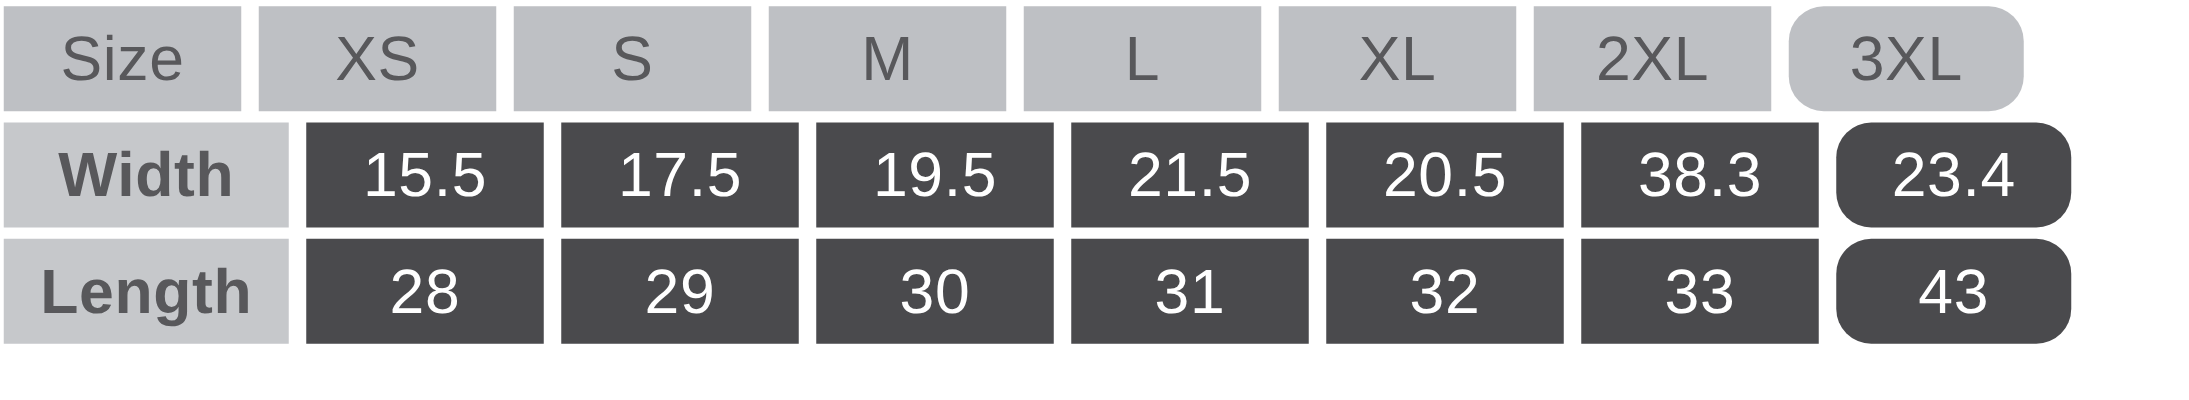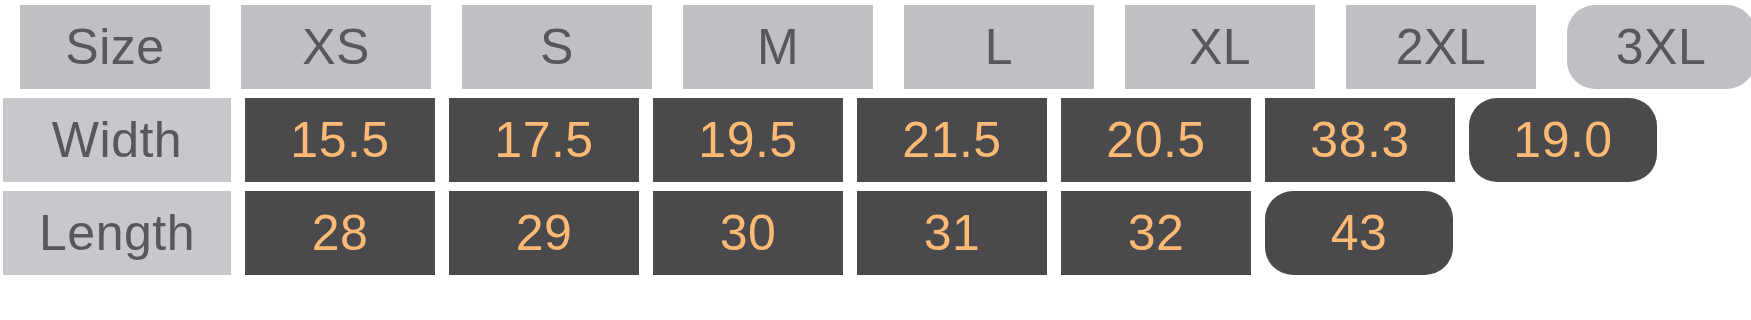--- a/index.html
+++ b/index.html
@@ -49,42 +49,41 @@
     border-radius: 28px;
   }
 
   
   .cell.label-cell {
     width: 228px;
     flex: 0 0 228px;
     background: #c6c8cb;
     color: #58585b;
     font-size: 50px;
-    font-weight: 400;
+    font-weight: 700;
     letter-spacing: 0.5px;
   }
 
   
   .cell.head-cell {
     width: 190px;
     flex: 0 0 190px;
     background: #bec0c4;
     color: #58585b;
     font-size: 50px;
     font-weight: 300;
     letter-spacing: 0.5px;
-    margin-left: 17px;
   }
 
   
   .cell.data-cell {
     width: 190px;
     flex: 0 0 190px;
     background: #4a4a4d;
-    color: #fdba74;
+    color: #ffffff;
     font-size: 50px;
     font-weight: 300;
     letter-spacing: 0.5px;
   }
 
   
   .chart-row .cell:last-child {
     flex: 0 0 188px;
     width: 188px;
   }
@@ -137,21 +136,21 @@
     <div class="cell data-cell">
       <span>21.5</span>
     </div>
     <div class="cell data-cell">
       <span>20.5</span>
     </div>
     <div class="cell data-cell">
       <span>38.3</span>
     </div>
     <div class="cell data-cell">
-      <span>19.0</span>
+      <span>23.4</span>
     </div>
   </div>
 
   <div class="chart-row">
     <div class="cell label-cell">
       <span>Length</span>
     </div>
     <div class="cell data-cell">
       <span>28</span>
     </div>
@@ -161,17 +160,20 @@
     <div class="cell data-cell">
       <span>30</span>
     </div>
     <div class="cell data-cell">
       <span>31</span>
     </div>
     <div class="cell data-cell">
       <span>32</span>
     </div>
     <div class="cell data-cell">
+      <span>33</span>
+    </div>
+    <div class="cell data-cell">
       <span>43</span>
     </div>
   </div>
 
 </div>
 
 </body></html>

